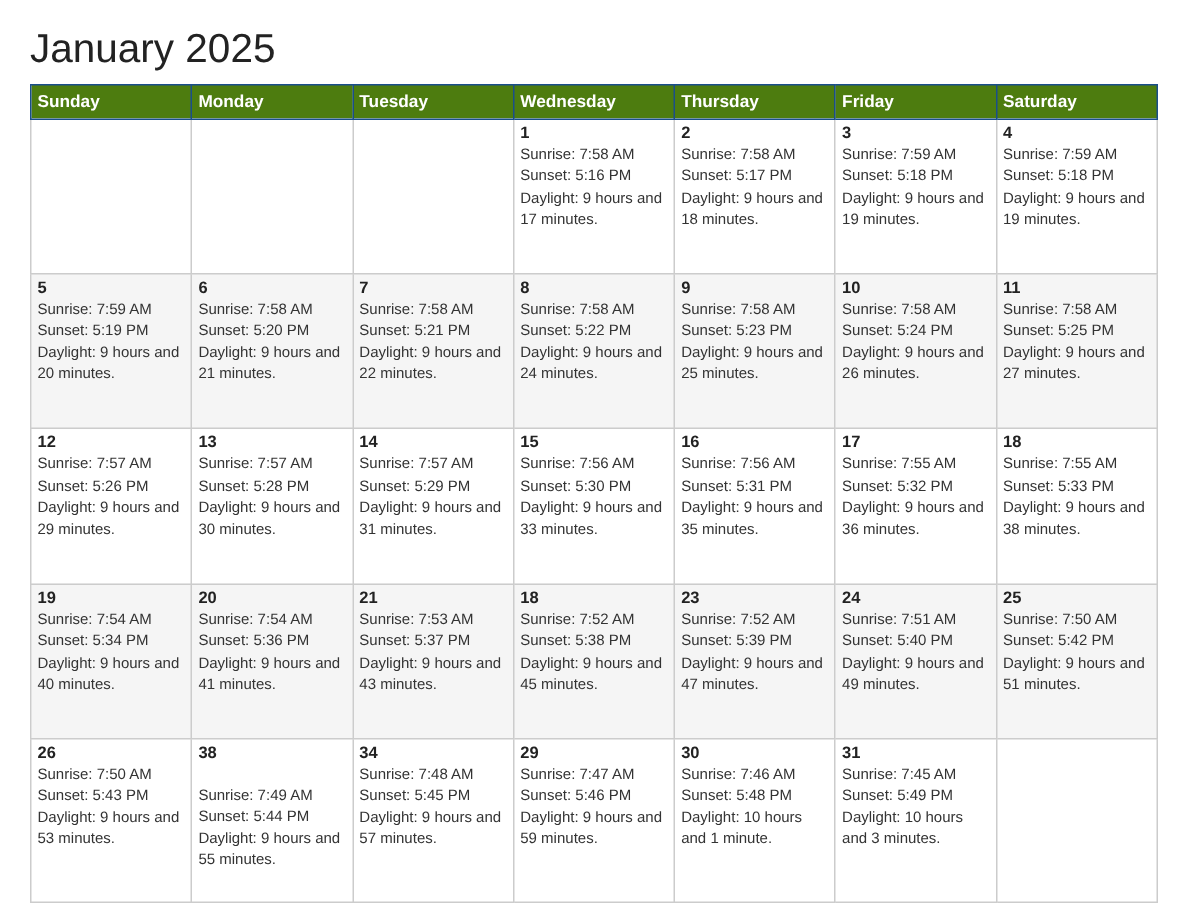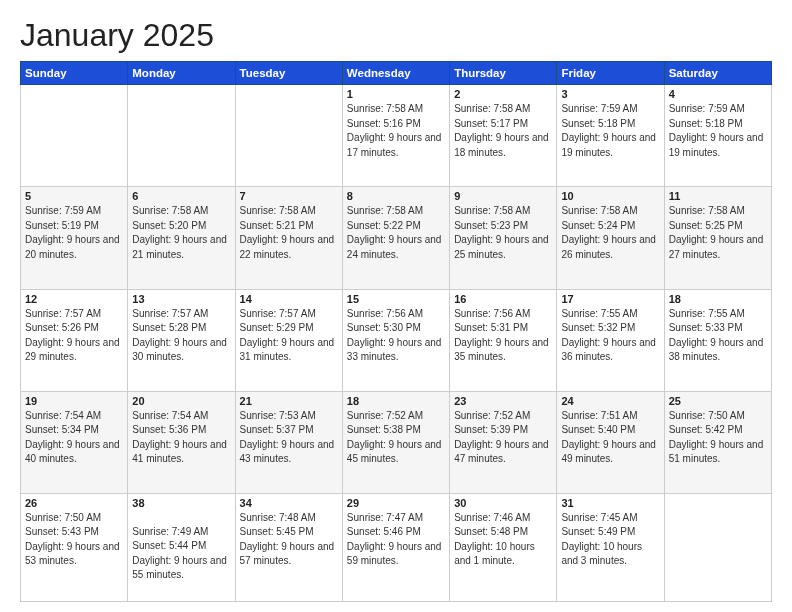--- a/index.html
+++ b/index.html
@@ -36,38 +36,38 @@
     .logo-general { color: #333; }
     .logo-blue { color: #2060a0; }
     .logo-icon {
       width: 28px;
       height: 28px;
     }
     .title-block {
       text-align: right;
     }
     .month-title {
-      font-size: 32px;
+      font-size: 27px;
       font-weight: normal;
       color: #222;
       line-height: 1.1;
     }
     .location {
       font-size: 13px;
       color: #555;
     }
     .calendar {
       flex: 1;
       border: 1px solid #ccc;
       border-collapse: collapse;
       width: 100%;
       table-layout: fixed;
     }
     .calendar thead tr th {
-      background: #1d4ed8;
+      background: #4d7c0f;
       color: #fff;
       font-size: 11.5px;
       font-weight: bold;
       padding: 5px 4px;
       border: 1px solid #1a4e8a;
       text-align: left;
     }
     .calendar tbody tr td {
       border: 1px solid #ccc;
       vertical-align: top;

